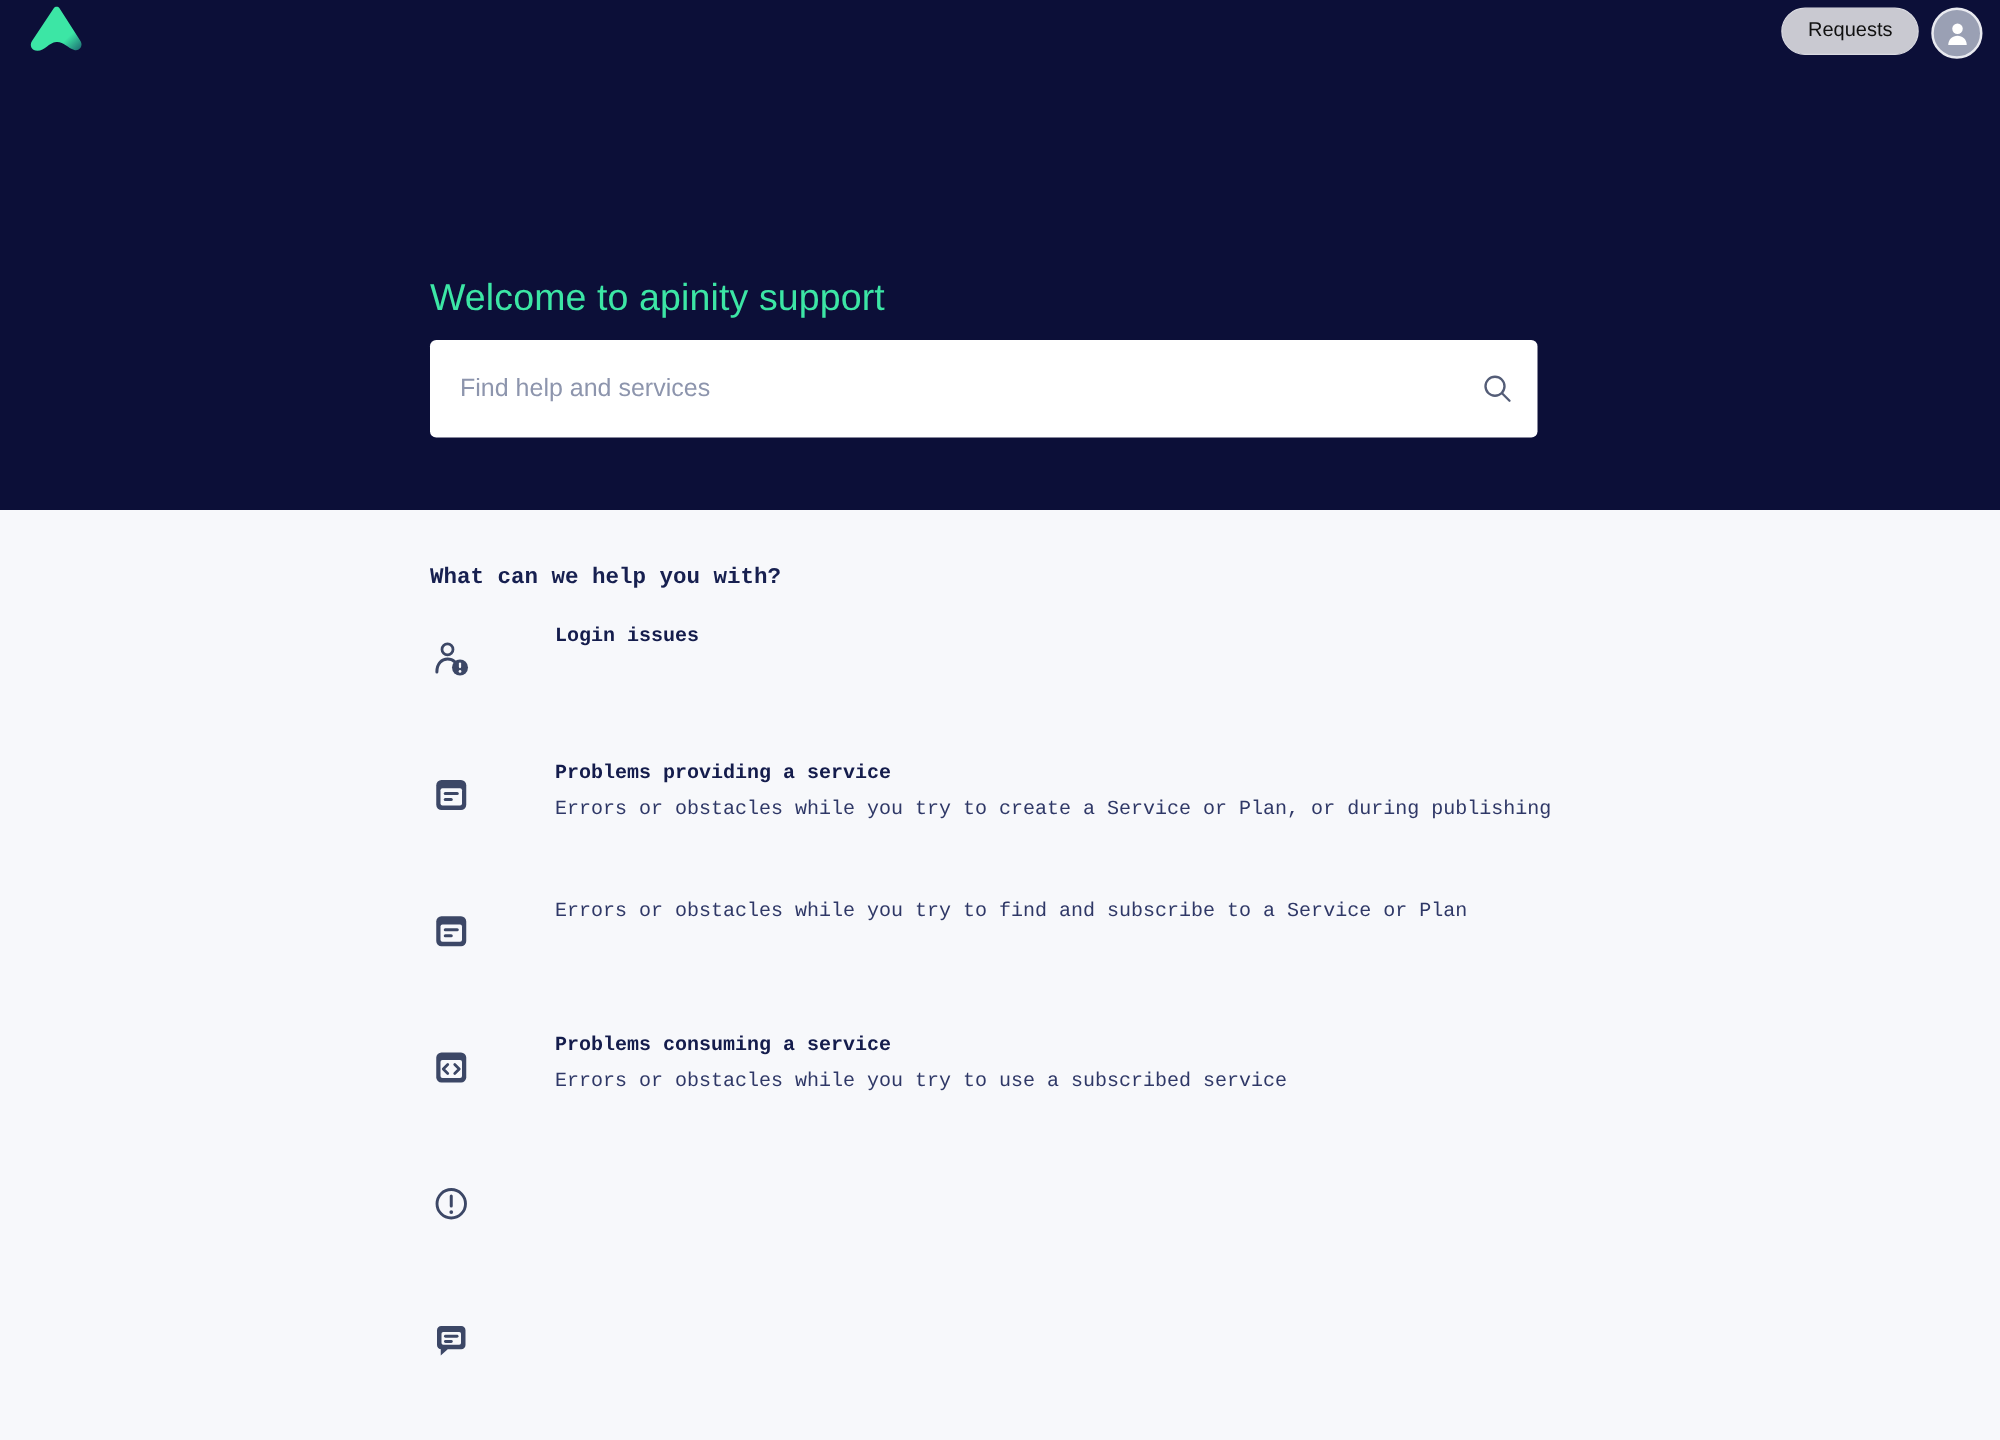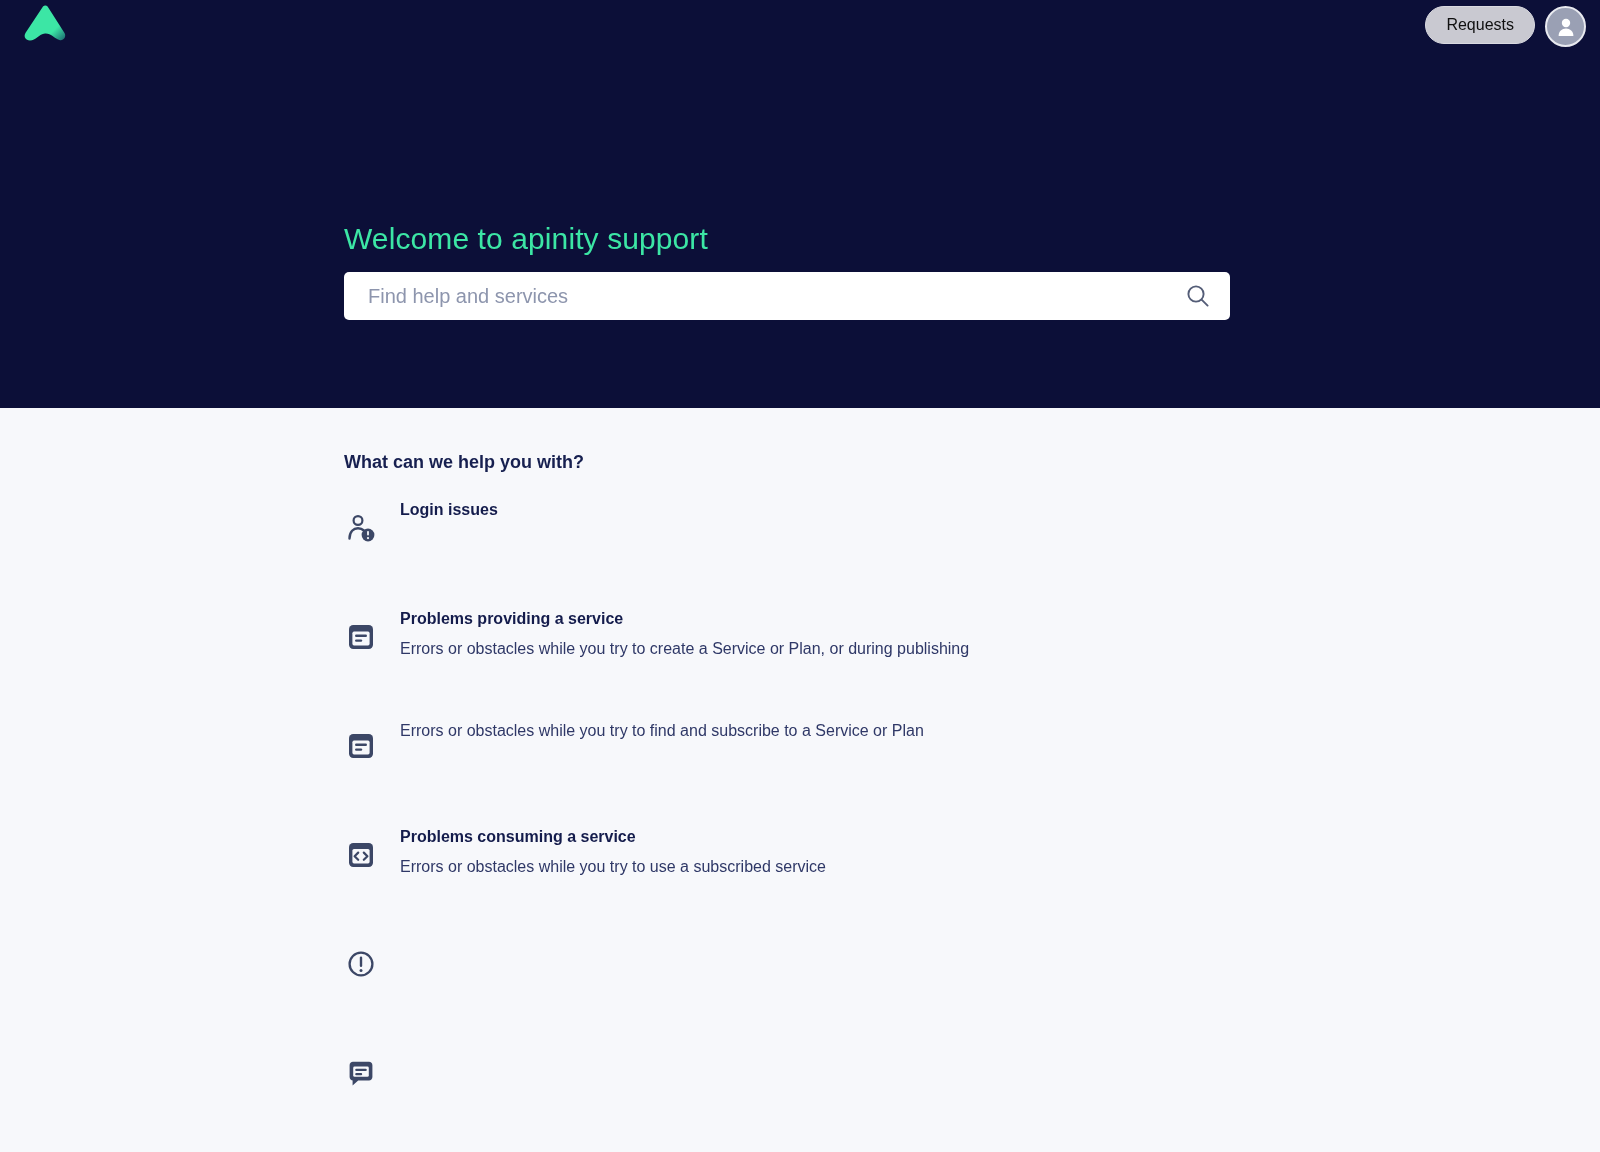--- a/index.html
+++ b/index.html
@@ -64,21 +64,21 @@
   .hero-title {
     color:#3ce6a5;
     font-size:30px;
     font-weight:400;
     letter-spacing:0.1px;
     margin-bottom:16px;
   }
 
   .search-wrap {
     position:relative;
-    width:886px; height:48px;
+    width:886px; height:78px;
     background:#ffffff;
     border-radius:5px;
     display:flex; align-items:center;
   }
 
   .search-input {
     flex:1;
     height:60px;
     border:none; outline:none;
     background:transparent;
@@ -93,20 +93,21 @@
     width:64px; height:62px;
     display:flex; align-items:center; justify-content:center;
     background:transparent; border:none; cursor:pointer;
   }
 
   
   .main {
     position:relative;
     width:1304px;
     padding-left:344px;
+    font-family:Liberation Mono, monospace;
   }
 
   .section-title {
     font-size:18px;
     font-weight:bold;
     color:#172050;
     padding-top:44px;
     margin-bottom:26px;
   }
 
@@ -120,21 +121,21 @@
     cursor:pointer;
   }
 
   .help-icon {
     width:34px; height:34px;
     flex:0 0 34px;
     margin-top:12px;
     display:flex; align-items:center; justify-content:center;
   }
 
-  .help-text { padding-top:2px; }
+  .help-text { padding-top:2px;margin-left:44px; }
 
   .help-title {
     font-size:16px;
     font-weight:bold;
     color:#141c4c;
     margin-bottom:9px;
   }
 
   .help-desc {
     font-size:16px;

